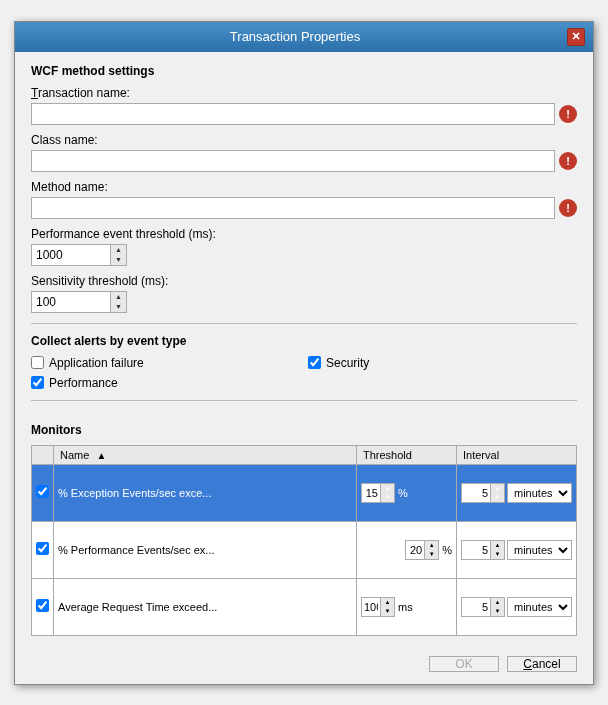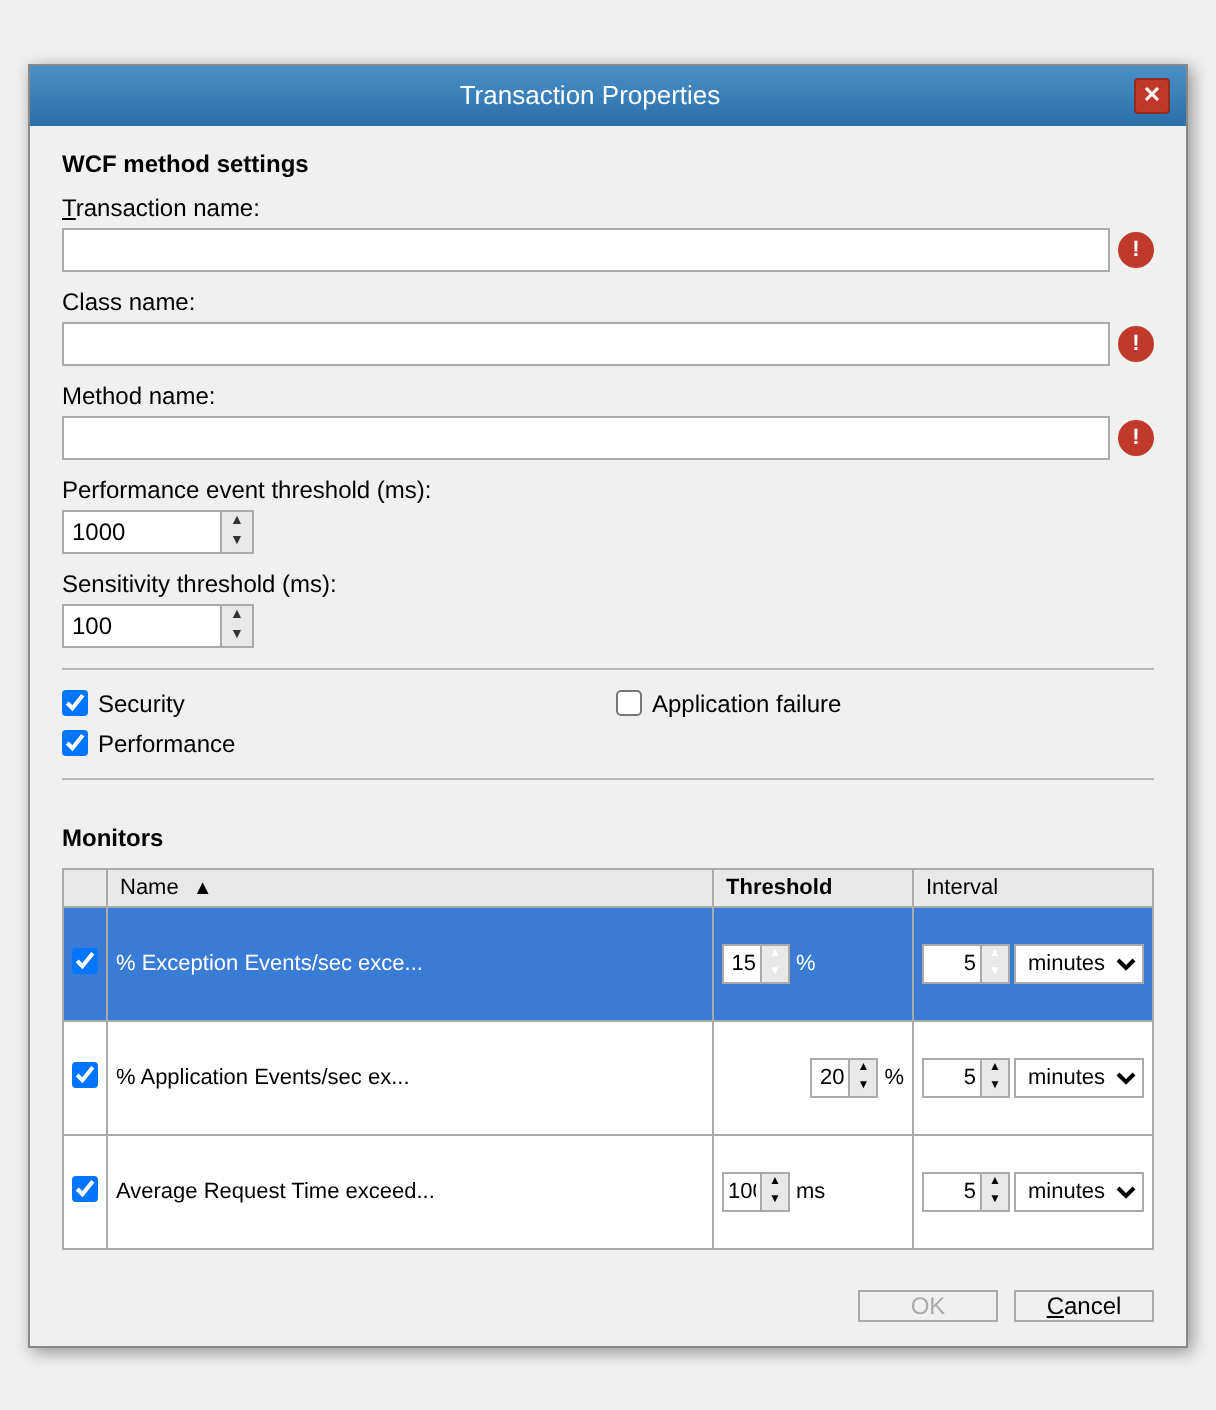--- a/index.html
+++ b/index.html
@@ -303,45 +303,46 @@
     <div class="spinner-wrap">
       <input class="spinner-input" type="text" value="100" style="">
       <div class="spinner-arrows">
         <div class="spinner-arrow">▲</div>
         <div class="spinner-arrow">▼</div>
       </div>
     </div>
 
     <hr class="separator">
 
+    <div class="section-title">Collect alerts by event type</div>
     <div class="checkbox-group">
+      <div class="checkbox-item">
+        <input type="checkbox" style="">
+        <span>Application failure</span>
+      </div>
       <div class="checkbox-item">
         <input type="checkbox" checked="" style="">
         <span>Security</span>
-      </div>
-      <div class="checkbox-item">
-        <input type="checkbox" style="">
-        <span>Application failure</span>
       </div>
       <div class="checkbox-item">
         <input type="checkbox" checked="" style="">
         <span>Performance</span>
       </div>
     </div>
 
     <hr class="separator">
 
     <div class="monitors-section">
       <div class="section-title">Monitors</div>
       <table class="monitors-table">
         <thead>
           <tr>
             <th style="width:20px;"></th>
             <th>Name <span class="sort-indicator">▲</span></th>
-            <th style="width:100px;font-weight:bold;">Threshold</th>
+            <th style="width:100px;">Threshold</th>
             <th style="width:120px;">Interval</th>
           </tr>
         </thead>
         <tbody id="monitors-tbody">
         <tr class="selected">
               <td class="checkbox-cell"><input type="checkbox" checked="" style=""></td>
               <td style="white-space: nowrap; overflow: hidden; max-width: 170px;">% Exception Events/sec exce...</td>
               <td>
                 <div style="display: flex; align-items: center;">
                   <input type="text" class="threshold-input" value="15" style="">
@@ -358,21 +359,21 @@
                   <div class="interval-spinner">
                     <div class="t-arrow">▲</div>
                     <div class="t-arrow">▼</div>
                   </div>
                   <select class="minutes-select"><option value="minutes">minutes</option><option value="hours">hours</option><option value="days">days</option></select>
                 </div>
               </td>
             </tr>
             <tr>
               <td class="checkbox-cell"><input type="checkbox" checked="" style=""></td>
-              <td style="white-space: nowrap; overflow: hidden; max-width: 170px;">% Application Events/sec ex...</td>
+              <td style="white-space: nowrap; overflow: hidden; max-width: 170px;">% Performance Events/sec ex...</td>
               <td>
                 <div style="display: flex; align-items: center; justify-content: flex-end;">
                   <input type="text" class="threshold-input" value="20" style="">
                   <div class="threshold-spinner">
                     <div class="t-arrow">▲</div>
                     <div class="t-arrow">▼</div>
                   </div>
                   <span style="margin-left: 3px; font-size: 11px;"> %</span>
                 </div>
               </td>

